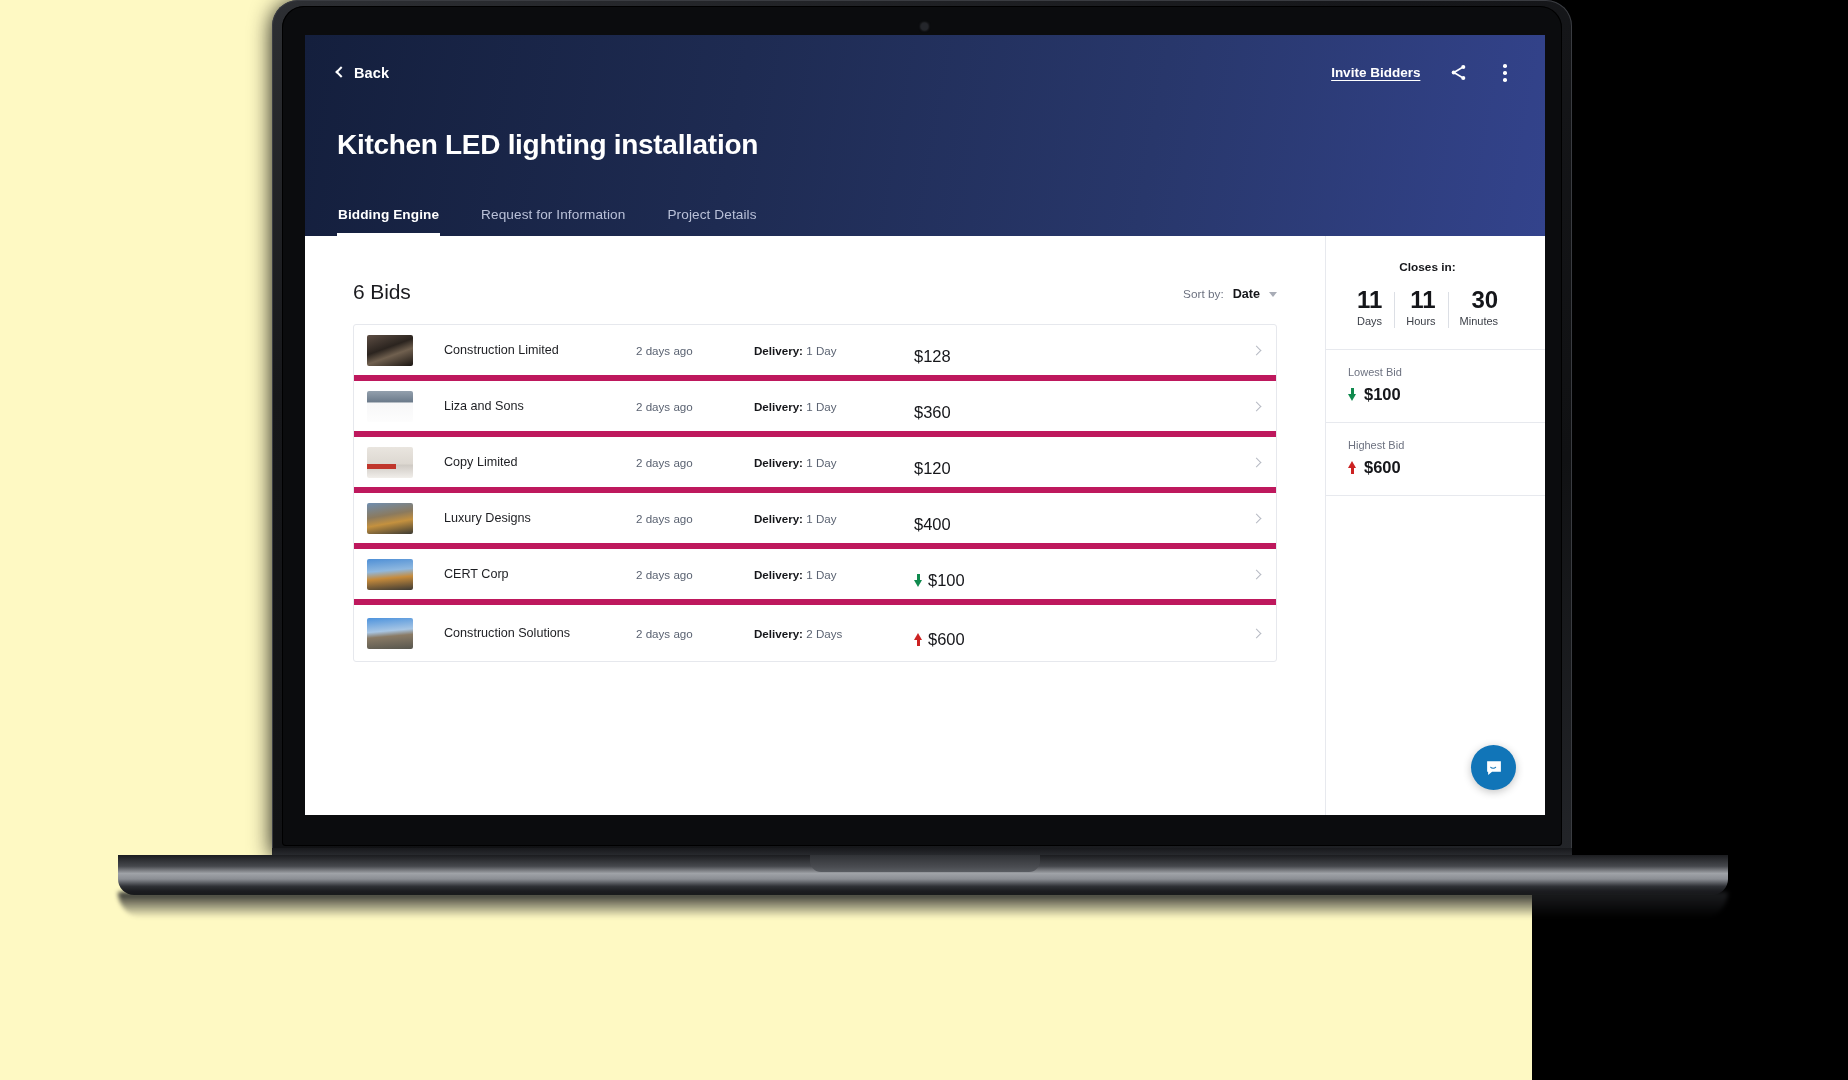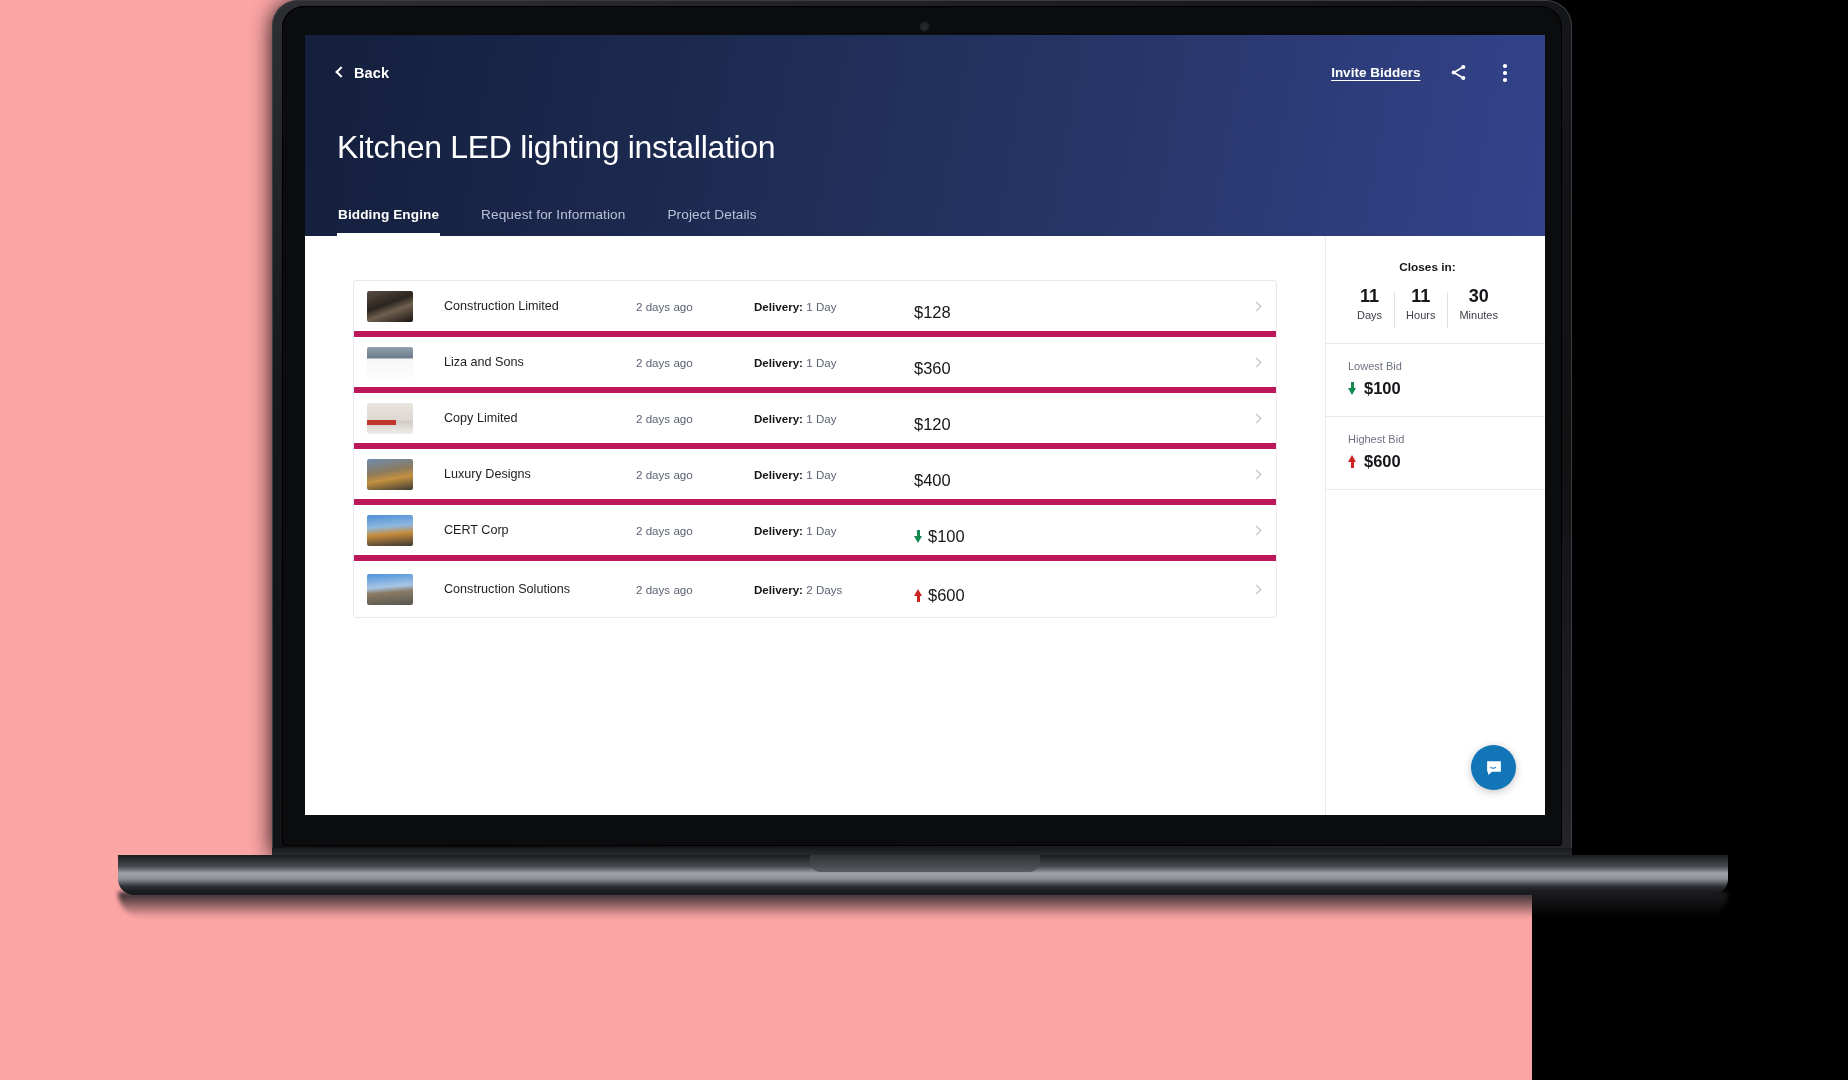--- a/index.html
+++ b/index.html
@@ -4,21 +4,21 @@
 <style>
   * { margin:0; padding:0; box-sizing:border-box; }
   html,body { width:1848px; height:1080px; overflow:hidden; }
   body {
     background:#000;
     font-family:"Liberation Sans", sans-serif;
     -webkit-font-smoothing:antialiased;
   }
 
   
-  #stage { position:relative; width:1532px; height:1080px; background:#fca5a5; }
+  #stage { position:relative; width:1532px; height:1080px; background:#fef9c3; }
 
   .laptop-lid {
     position:absolute; left:272px; top:0px; width:1300px; height:855px;
     background:linear-gradient(160deg,#2d2f33 0%,#16171a 30%,#101113 70%,#232529 100%);
     border-radius:26px 26px 6px 6px;
     box-shadow:0 0 0 1px #3a3c41 inset, 0 2px 22px rgba(0,0,0,.9);
   }
   .lid-inner {
     position:absolute; left:282px; top:6px; width:1280px; height:840px;
     background:#0b0c0e;
@@ -76,21 +76,21 @@
   .invite-link {
     color:#fff; font-size:13.5px; font-weight:700;
     text-decoration:underline; text-underline-offset:3px; cursor:pointer;
   }
   .icon-btn { cursor:pointer; display:flex; align-items:center; justify-content:center; }
   .dots { display:flex; flex-direction:column; gap:3.4px; padding:3px 6px; }
   .dots i { display:block; width:3.6px; height:3.6px; border-radius:50%; background:#fff; }
 
   .page-title {
     padding:44px 0 0 32px;
-    color:#fff; font-size:32px; font-weight:400; letter-spacing:-.3px;
+    color:#fff; font-size:28px; font-weight:700; letter-spacing:-.3px;
   }
 
   .tabs {
     position:absolute; bottom:0; left:32px; display:flex; gap:40px;justify-content:flex-end;
   }
   .tab {
     padding:0 1px 11px 1px; font-size:13.6px; color:#b9c0d8; cursor:pointer;
     border-bottom:3px solid transparent; letter-spacing:.1px;
   }
   .tab.active { color:#fff; font-weight:700; border-bottom-color:#fff; }
@@ -147,21 +147,21 @@
     border-left:4.5px solid transparent;border-right:4.5px solid transparent;border-bottom:7px solid #cc2222; }
 
   
   .side-block { padding:24px 16px 22px 0; border-bottom:1px solid #e7e9ee; text-align:center; }
   .closes-label { font-size:11.8px; font-weight:700; color:#15161a; margin-bottom:13px; }
   .countdown { display:flex; justify-content:center; }
   .cd-unit { padding:0 12px; position:relative; }
   .cd-unit + .cd-unit:before {
     content:""; position:absolute; left:0; top:5px; width:1px; height:36px; background:#dcdfe5;
   }
-  .cd-num { font-size:18px; font-weight:700; color:#15161a; line-height:1.05; }
+  .cd-num { font-size:24px; font-weight:700; color:#15161a; line-height:1.05;text-align:right; }
   .cd-lab { font-size:11px; color:#3d4149; margin-top:3px; }
 
   .side-stat { padding:16px 0 18px 22px; border-bottom:1px solid #e7e9ee; }
   .stat-label { font-size:11px; color:#6d7280; margin-bottom:7px; }
   .stat-value { font-size:16.5px; font-weight:700; color:#15161a; display:flex; align-items:center; gap:7px; }
 
   
   .chat-bubble {
     position:absolute; right:29px; bottom:25px; width:45px; height:45px; border-radius:50%;
     background:#1175b8; cursor:pointer; display:flex; align-items:center; justify-content:center;
@@ -216,20 +216,28 @@
         <div class="tab active">Bidding Engine</div>
         <div class="tab">Request for Information</div>
         <div class="tab">Project Details</div>
       </div>
     </div>
 
     <div class="app-body">
 
       <div class="main-col">
 
+        <div class="bids-bar">
+          <div class="bids-count">6 Bids</div>
+          <div class="sort-wrap">
+            <span class="sort-label">Sort by:</span>
+            <span class="sort-value">Date</span>
+            <span class="caret"></span>
+          </div>
+        </div>
 
         <div class="bid-table">
 
           <div class="bid-row">
             <div class="thumb t1"></div>
             <div class="col-name">Construction Limited</div>
             <div class="col-time">2 days ago</div>
             <div class="col-delivery">
               <span style="color:#15161a;font-weight:700;">Delivery:</span>
               <span>1 Day</span>

